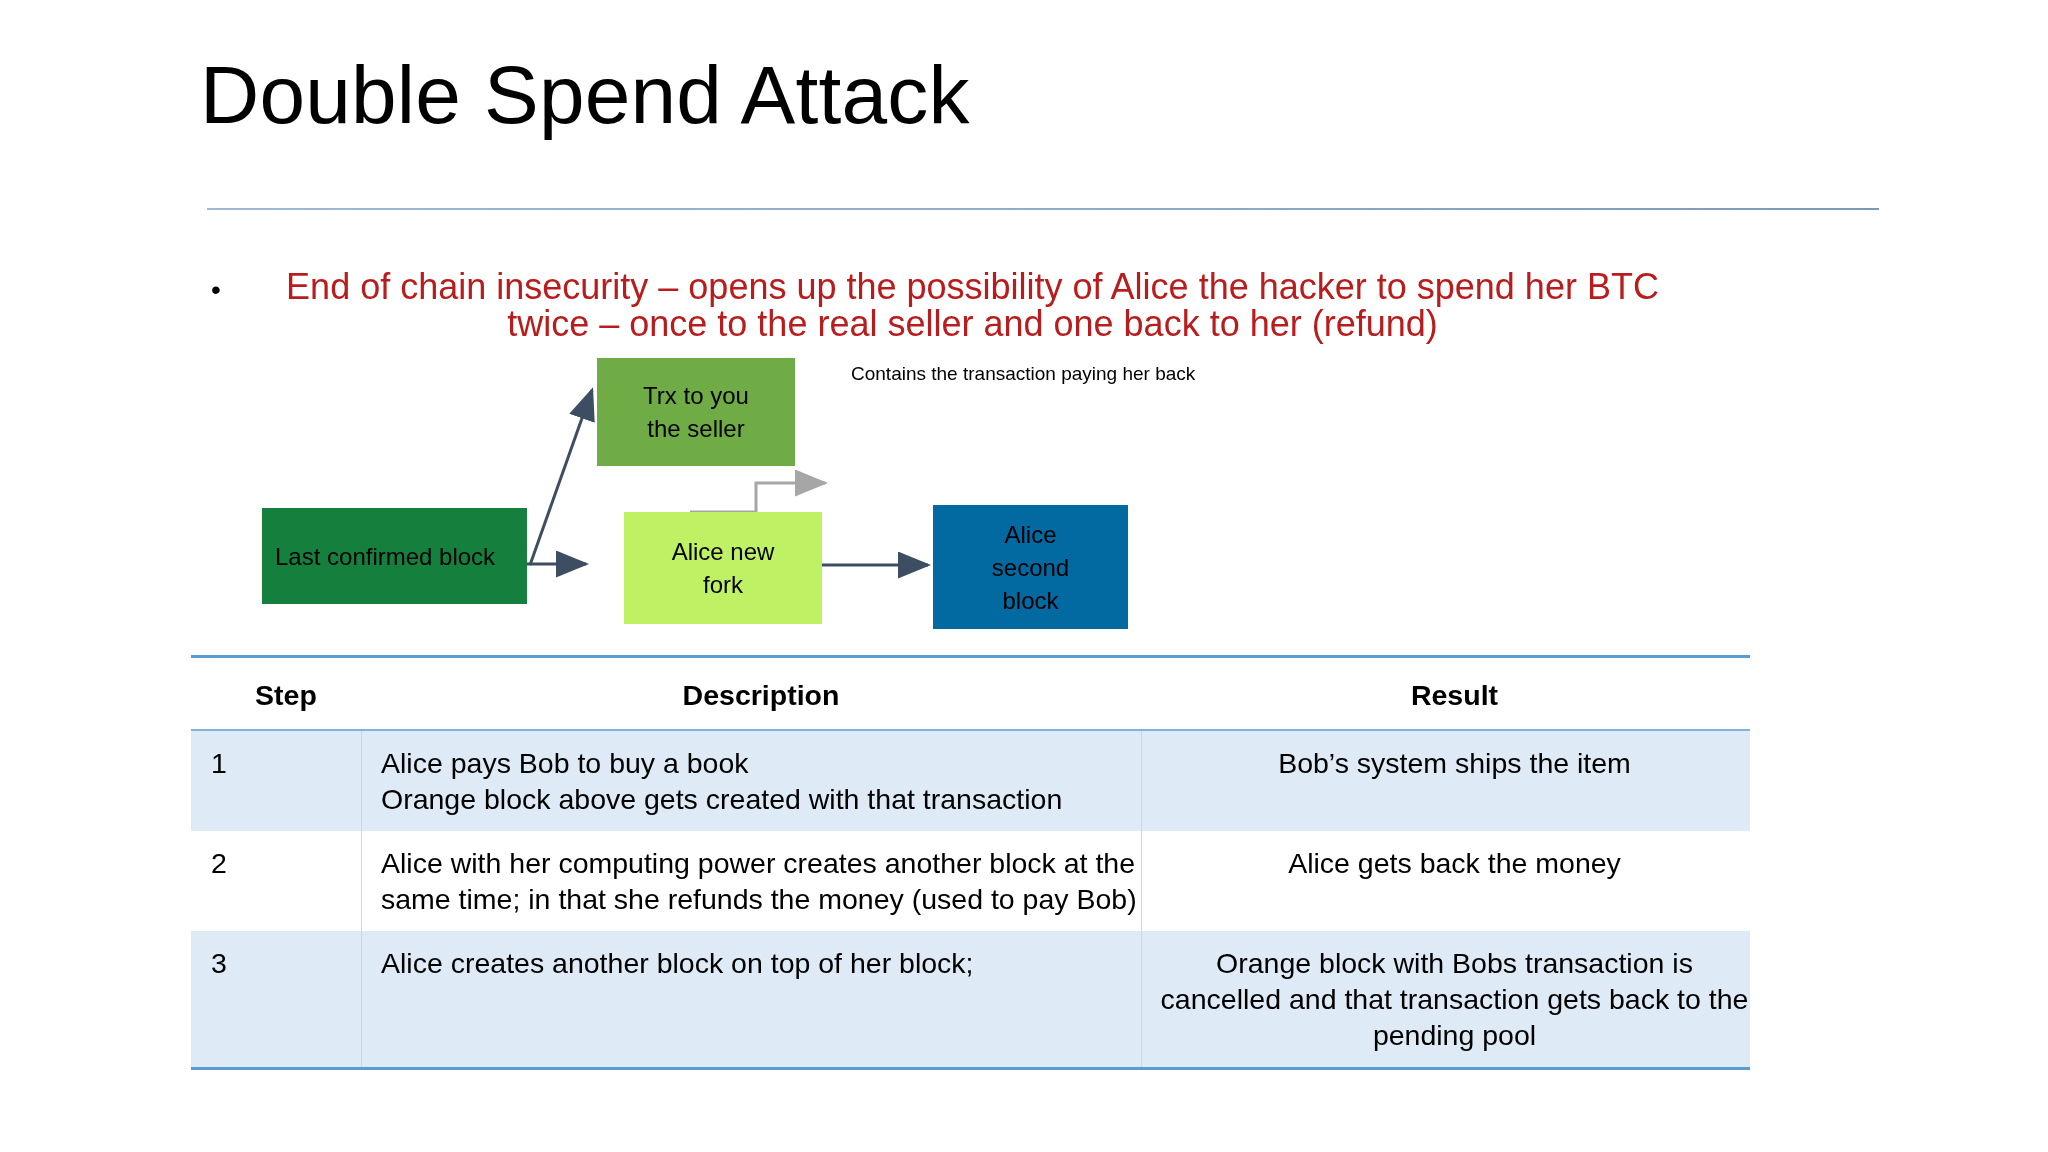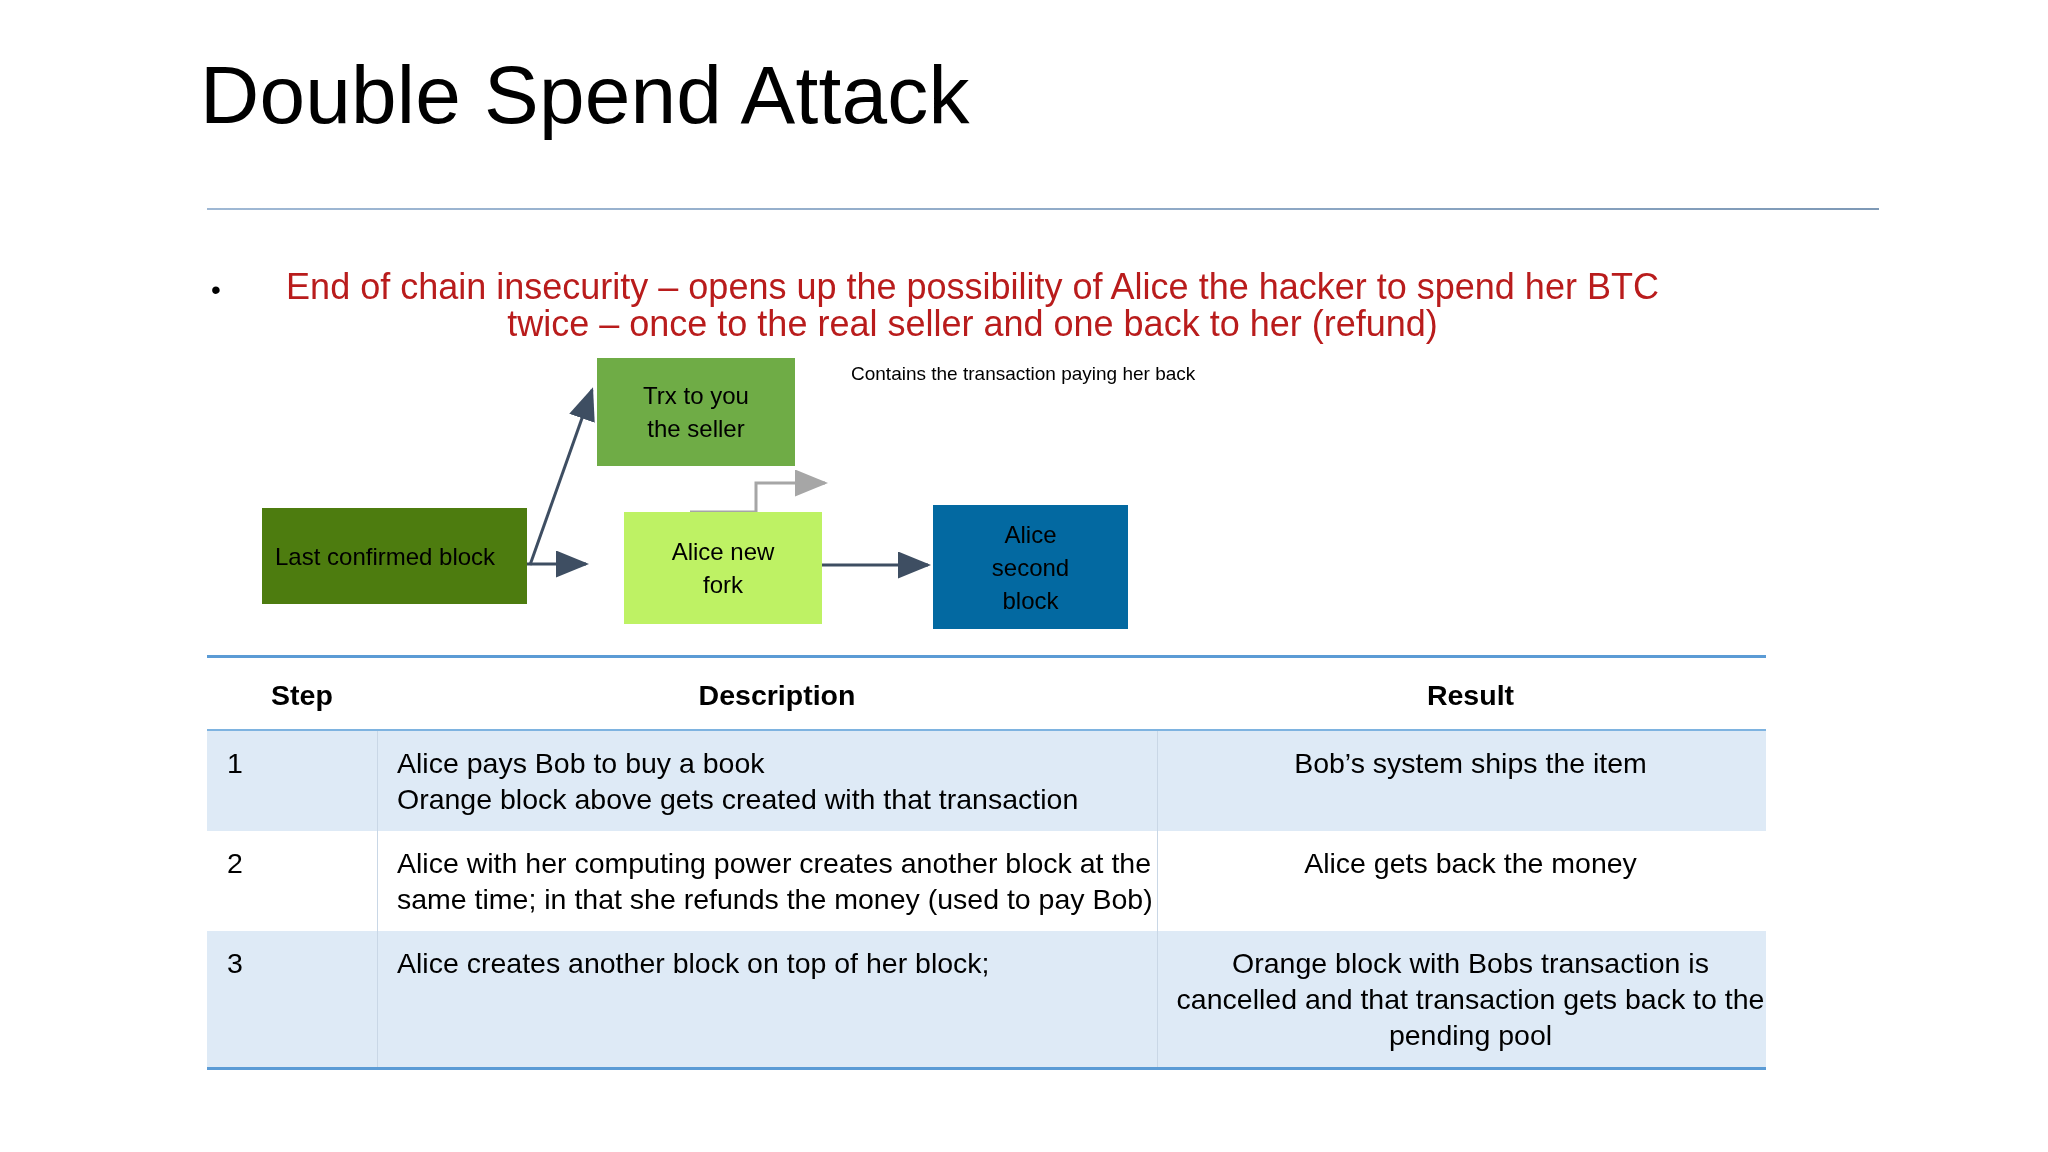--- a/index.html
+++ b/index.html
@@ -74,21 +74,21 @@
     white-space:pre-line;
   }
   #node-green{
     left:597px; top:18px;
     width:198px; height:108px;
     background:#6FAC46;
   }
   #node-blue{
     left:262px; top:168px;
     width:265px; height:96px;
-    background:#4d7c0f;
+    background:#15803d;
     justify-content:flex-start;
     padding-left:13px;
     text-align:left;
   }
   #node-fork{
     left:624px; top:172px;
     width:198px; height:112px;
     background:#bef264;
   }
   #node-second{
@@ -102,21 +102,21 @@
     font-size:19px;
     line-height:36px;
     color:#000;
     white-space:nowrap;
   }
   #diagram-svg{position:absolute;left:0;top:0;width:2048px;height:310px;}
 
   
   #steps-table{
     position:absolute;
-    left:207px; top:655px;
+    left:191px; top:655px;
     width:1559px;
     border-collapse:collapse;
     table-layout:fixed;
   }
   #steps-table th, #steps-table td{
     vertical-align:top;
     padding:14px 0 14px 0;
     font-size:28.5px;
     line-height:36px;
     color:#000;

